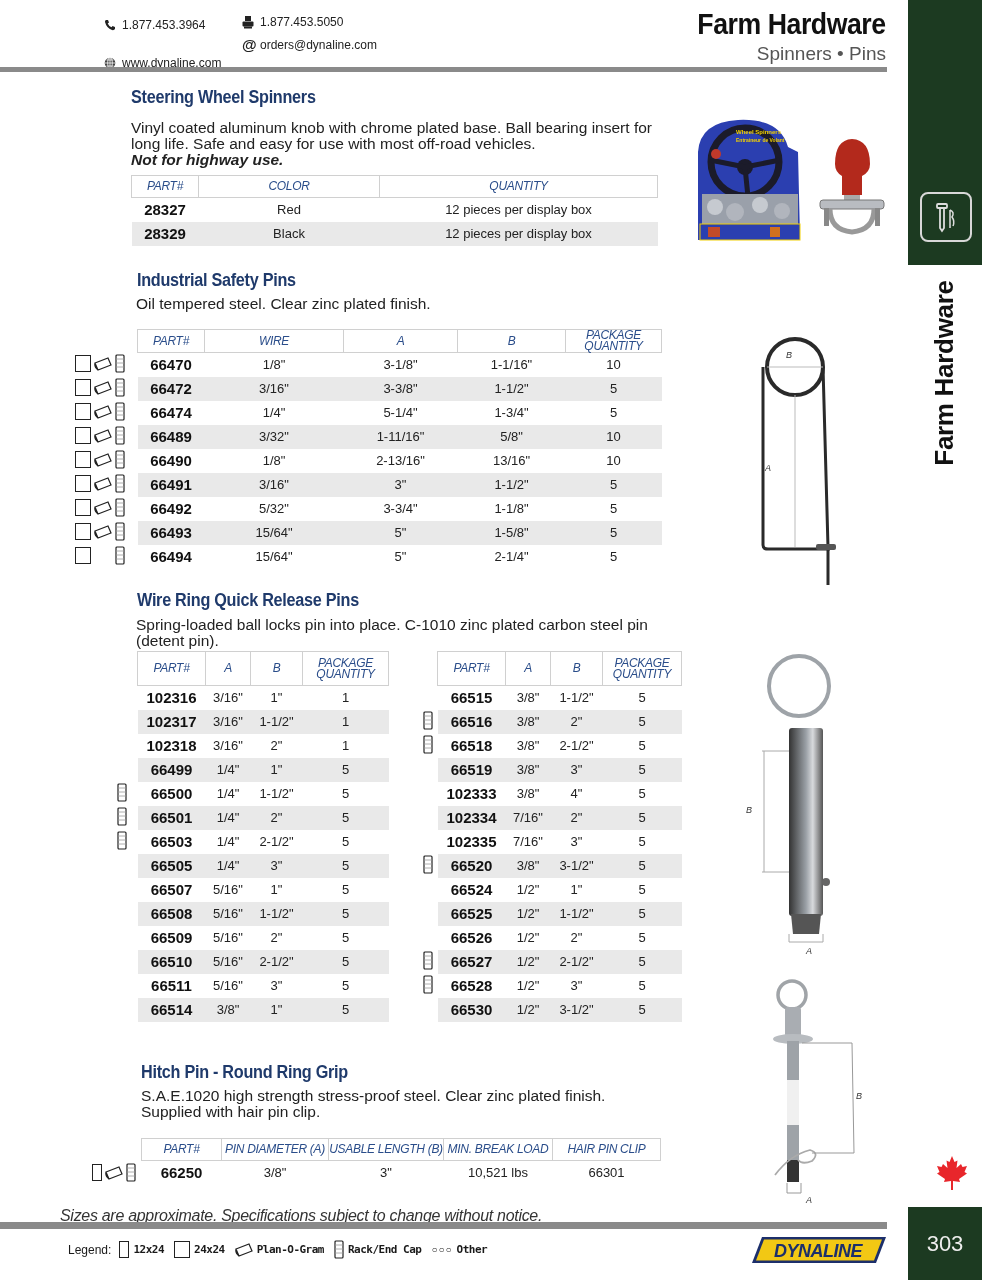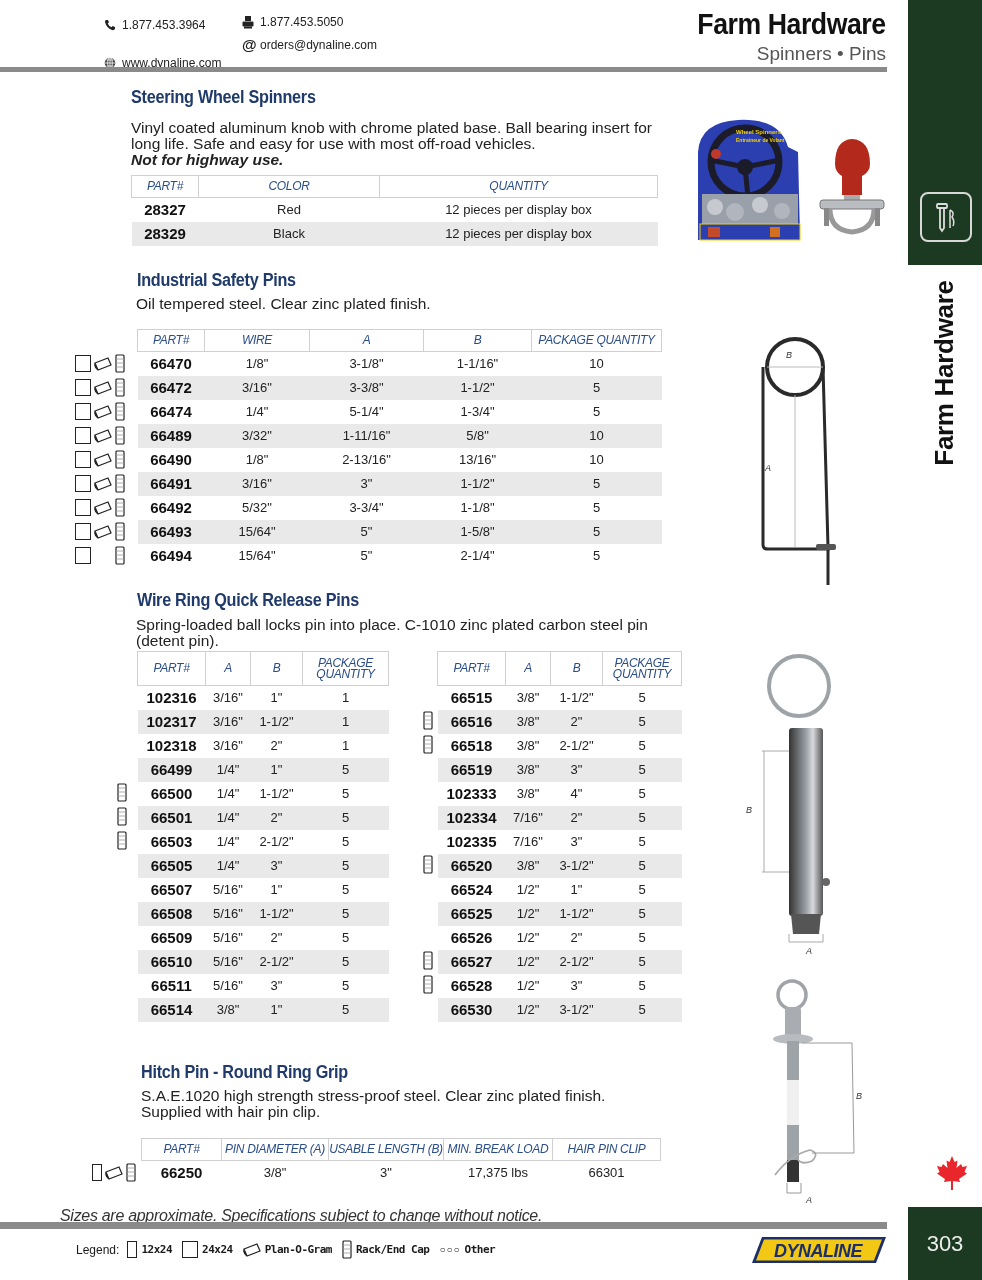--- a/index.html
+++ b/index.html
@@ -235,21 +235,21 @@
         <rect x="1" y="1" width="8" height="17" rx="1" fill="none" stroke="#222" stroke-width="1.2"></rect>
         <path d="M1 5h8M1 9h8M1 13h8" stroke="#999" stroke-width="0.8"></path>
       </svg>
     </div>
   </div>
 
 <table style="left:137px; top:329px; width:525px;">
   <thead>
     <tr>
       <th style="width:67px;">PART#</th>
-      <th style="width:105px;">WIRE</th>
+      <th style="width:139px;">WIRE</th>
       <th style="width:114px;">A</th>
       <th style="width:108px;">B</th>
       <th>PACKAGE QUANTITY</th>
     </tr>
   </thead>
   <tbody>
     <tr>
         <td class="pn">66470</td>
         <td>1/8"</td>
         <td>3-1/8"</td>
@@ -621,21 +621,21 @@
       <th style="width:115px;">USABLE LENGTH (B)</th>
       <th style="width:109px;">MIN. BREAK LOAD</th>
       <th>HAIR PIN CLIP</th>
     </tr>
   </thead>
   <tbody>
     <tr>
       <td class="pn">66250</td>
       <td>3/8"</td>
       <td>3"</td>
-      <td>17,375 lbs</td>
+      <td>10,521 lbs</td>
       <td>66301</td>
     </tr>
   </tbody>
 </table>
 
 <svg class="photo" style="left:760px; top:975px;" width="110" height="230" viewBox="0 0 110 230">
   <ellipse cx="32" cy="20" rx="14" ry="14" fill="none" stroke="#a0a4a8" stroke-width="3.5"></ellipse>
   <rect x="25" y="32" width="16" height="30" rx="3" fill="#a9adb2"></rect>
   <ellipse cx="33" cy="64" rx="20" ry="5" fill="#b8bcc0"></ellipse>
   <rect x="27" y="66" width="12" height="140" fill="#9ea3a8"></rect>
@@ -653,21 +653,21 @@
 </svg>
 
 <svg class="maple" viewBox="0 0 34 36">
   <path d="M17 1 L19.5 7 L22.5 5.5 L21.5 13 L26 9 L27.5 12 L32 11 L29.5 17 L32 18.5 L24 24 L25 27 L18 26 L18 35 L16 35 L16 26 L9 27 L10 24 L2 18.5 L4.5 17 L2 11 L6.5 12 L8 9 L12.5 13 L11.5 5.5 L14.5 7 Z" fill="#e8262b"></path>
 </svg>
 
 <div class="footer-note">Sizes are approximate. Specifications subject to change without notice.</div>
 <div class="footer-rule"></div>
 
 <div class="legend">
-  <span style="margin-right:4px;margin-left:8px;">Legend:</span>
+  <span style="margin-right:4px;">Legend:</span>
   <div class="sq12"></div>
   <span class="lbl" style="margin-right:6px;">12x24</span>
   <div class="sq24"></div>
   <span class="lbl" style="margin-right:6px;">24x24</span>
   <svg width="18" height="14" viewBox="0 0 18 14">
       <path d="M1 6 L14 1 L17 8 L4 13 Z M1 6 Q0 10 4 13" fill="none" stroke="#222" stroke-width="1.2"></path>
     </svg>
   <span class="lbl" style="margin-right:6px;">Plan-O-Gram</span>
   <svg width="10" height="19" viewBox="0 0 10 19">
       <rect x="1" y="1" width="8" height="17" rx="1" fill="none" stroke="#222" stroke-width="1.2"></rect>

